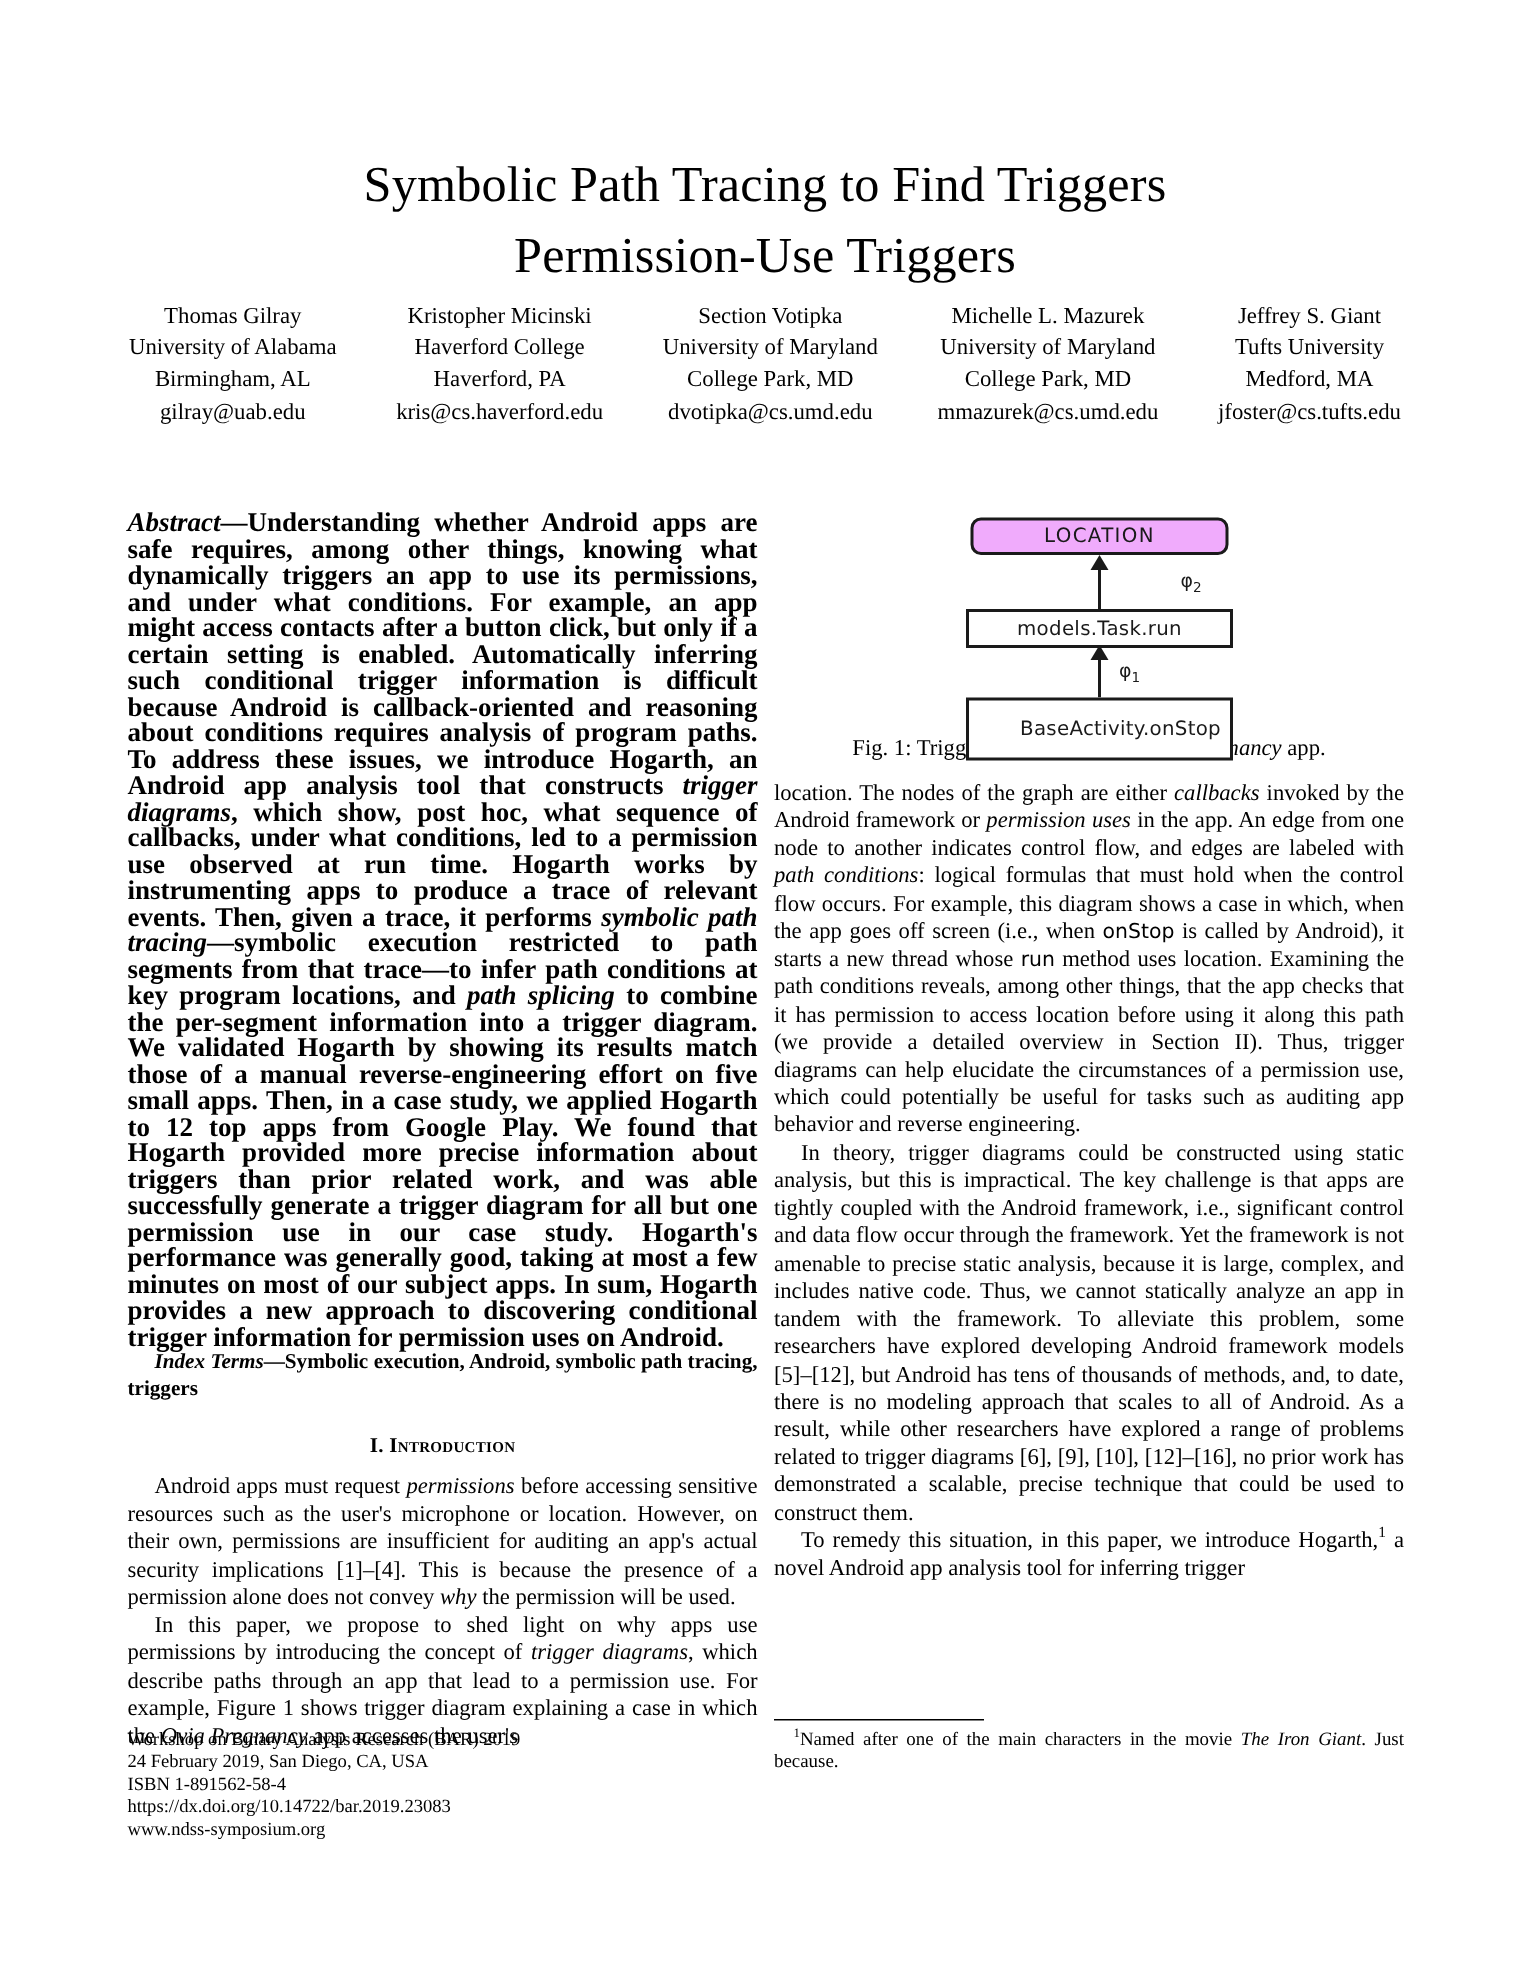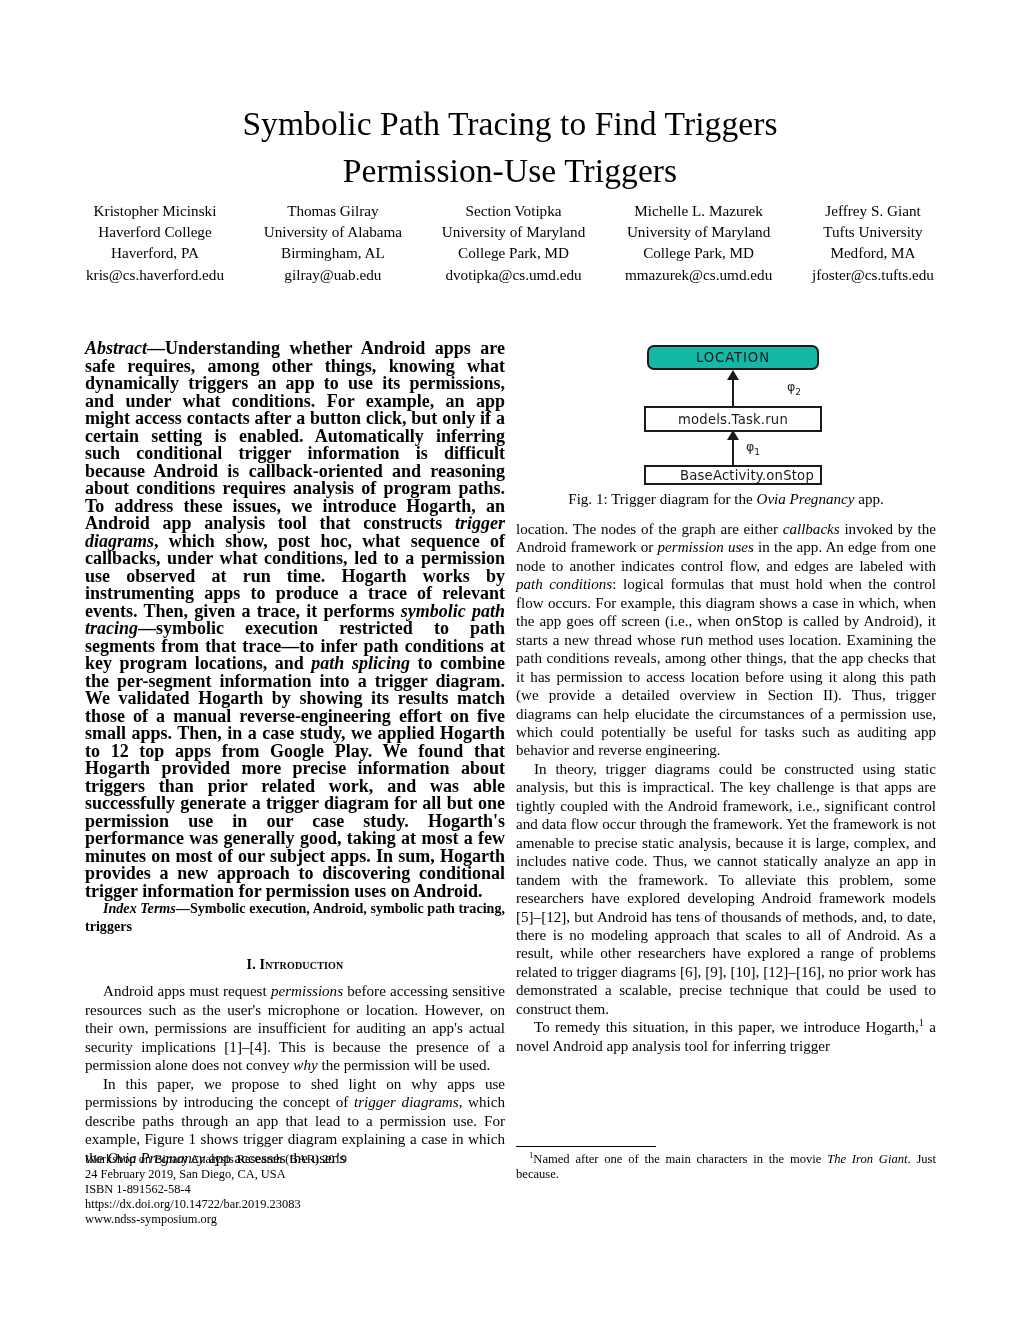--- a/index.html
+++ b/index.html
@@ -134,35 +134,35 @@
     align-items: center;
     justify-content: center;
     letter-spacing: 0.2px;
   }
   .node-location {
     left: 131px;
     top: 10px;
     width: 172px;
     height: 25px;
     border-radius: 7px;
-    background: #14b8a6;
+    background: #f0abfc;
     font-weight: normal;
     letter-spacing: 0.9px;
   }
   .node-task {
     left: 128px;
     top: 71px;
     width: 178px;
     height: 26px;
   }
   .node-stop {
     left: 128px;
     top: 130px;
     width: 178px;
-    height: 20px;
+    height: 42px;
     padding-left: 28px;
   }
   .edge {
     position: absolute;
     left: 216px;
     width: 2.4px;
     background: #1a1a1a;
   }
   .edge-2 { top: 43px; height: 28px; }
   .edge-1 { top: 103px; height: 27px; }
@@ -232,31 +232,31 @@
 <div class="page">
 
   <h1 class="title">
     <span class="title-line">Symbolic Path Tracing to Find Triggers</span>
     <span class="title-line">Permission-Use Triggers</span>
   </h1>
 
   <div class="authors">
 
     <div class="author">
+      <span class="a-name">Thomas Gilray</span>
+      <span class="a-org">University of Alabama</span>
+      <span class="a-loc">Birmingham, AL</span>
+      <span class="a-mail">gilray@uab.edu</span>
+    </div>
+
+    <div class="author">
       <span class="a-name">Kristopher Micinski</span>
       <span class="a-org">Haverford College</span>
       <span class="a-loc">Haverford, PA</span>
       <span class="a-mail">kris@cs.haverford.edu</span>
-    </div>
-
-    <div class="author">
-      <span class="a-name">Thomas Gilray</span>
-      <span class="a-org">University of Alabama</span>
-      <span class="a-loc">Birmingham, AL</span>
-      <span class="a-mail">gilray@uab.edu</span>
     </div>
 
     <div class="author">
       <span class="a-name">Section Votipka</span>
       <span class="a-org">University of Maryland</span>
       <span class="a-loc">College Park, MD</span>
       <span class="a-mail">dvotipka@cs.umd.edu</span>
     </div>
 
     <div class="author">

